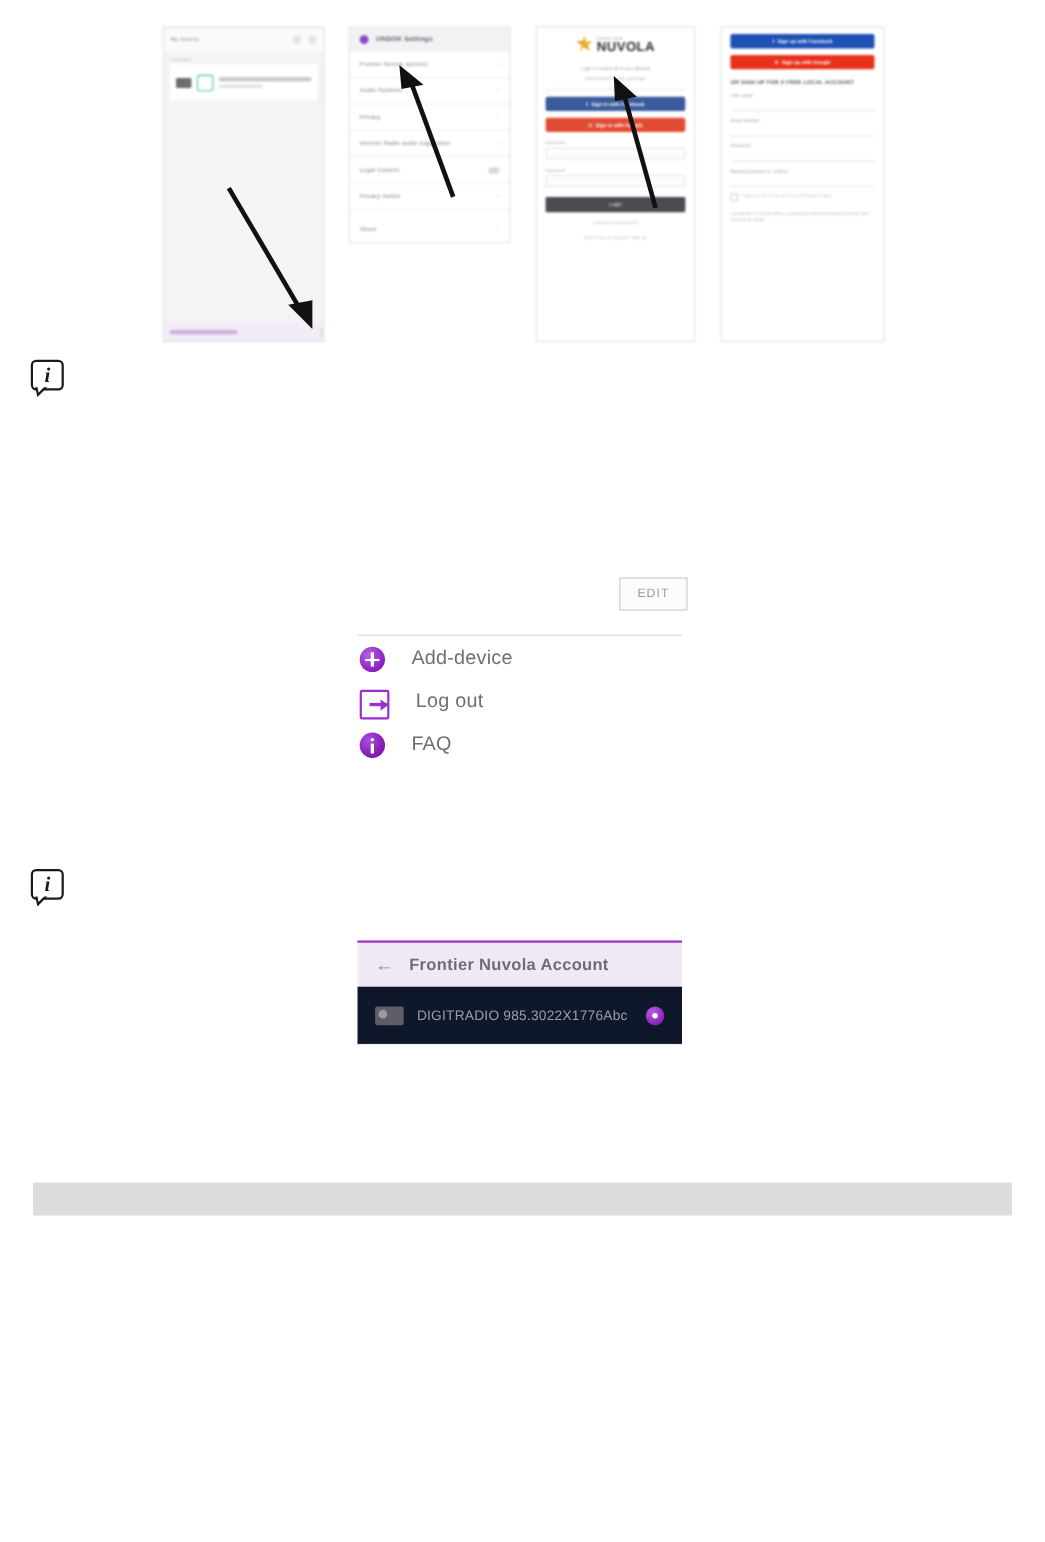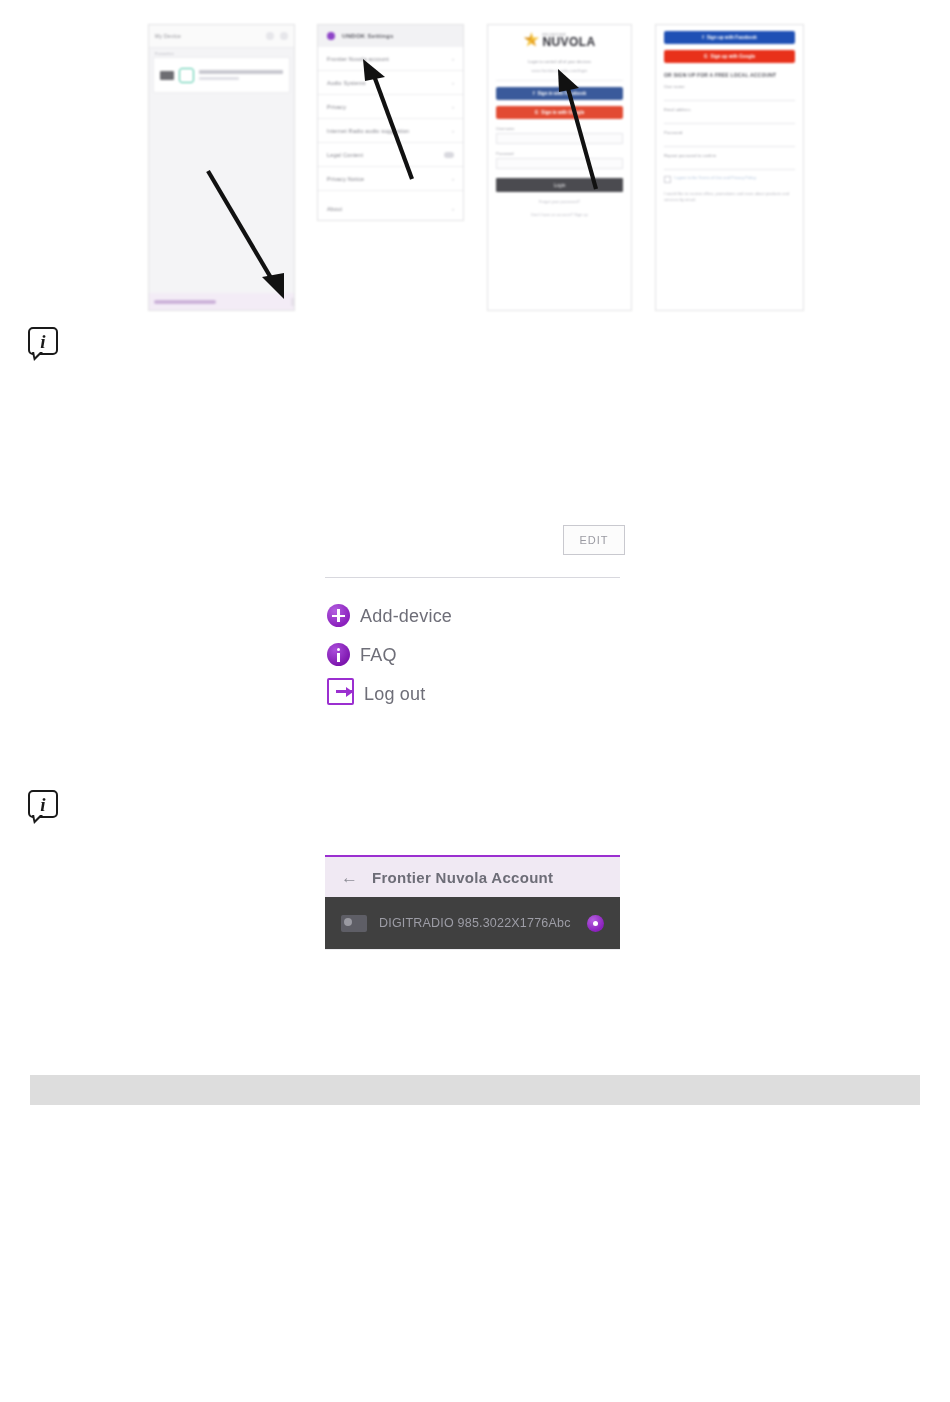--- a/index.html
+++ b/index.html
@@ -110,21 +110,21 @@
                  font-weight:bold;font-size:19px;color:#1a1a1a;line-height:1;}
 
   
   .menu-block{position:absolute;left:325px;top:525px;width:300px;}
   .edit-btn{position:absolute;right:0;top:0;width:60px;height:28px;
             border:1px solid #c9c9cf;background:#fcfcfc;
             display:flex;align-items:center;justify-content:center;
             font-size:11px;color:#9a9aa2;letter-spacing:1px;filter:blur(.6px);}
   .menu-rule{position:absolute;left:0;top:52px;width:295px;height:1px;background:#d8d8de;}
   .menu-list{position:absolute;left:2px;top:63px;width:298px;}
-  .menu-item{display:flex;align-items:flex-end;gap:10px;height:39px;filter:blur(.65px);}
+  .menu-item{display:flex;align-items:flex-start;gap:24px;height:39px;filter:blur(.65px);}
   .menu-item .lbl{font-size:18px;color:#6e6e78;letter-spacing:.2px;}
   .mi-ico{width:23px;height:23px;flex:none;position:relative;}
   .ico-plus{border-radius:50%;background:radial-gradient(circle at 35% 30%,#b35fe0,#8b20bd 70%);}
   .ico-plus:before,.ico-plus:after{content:"";position:absolute;background:#fff;}
   .ico-plus:before{left:5px;top:10.5px;width:13px;height:2.6px;}
   .ico-plus:after{left:10.2px;top:5px;width:2.6px;height:13px;}
   .ico-dev{border:2.4px solid #9b2fd0;border-radius:3px;background:#fff;}
   .ico-dev:before{content:"";position:absolute;left:6.5px;top:3px;width:5.5px;height:5.5px;
                   border-radius:50%;background:#b45fe0;}
   .ico-dev:after{content:"";position:absolute;left:3.5px;top:11px;width:12px;height:6px;
@@ -138,21 +138,21 @@
   .ico-out:after{content:"";position:absolute;left:17px;top:6.5px;width:0;height:0;
                  border-top:5px solid transparent;border-bottom:5px solid transparent;
                  border-left:7px solid #9b2fd0;}
 
   
   .acct{position:absolute;left:325px;top:855px;width:295px;filter:blur(.7px);}
   .acct-head{height:40px;background:#f0e9f3;border-top:2px solid #9b2fd0;
              display:flex;align-items:center;gap:14px;padding:0 16px;}
   .acct-back{font-size:17px;color:#8d8d96;line-height:1;}
   .acct-title{font-size:15px;color:#6d6d77;font-weight:bold;letter-spacing:.3px;}
-  .acct-row{height:52px;background:#404040;border-bottom:1px solid #ededf0;
+  .acct-row{height:52px;background:#0f172a;border-bottom:1px solid #ededf0;
             display:flex;align-items:center;gap:12px;padding:0 16px;}
   .acct-radio{width:26px;height:17px;background:#5e5e66;border-radius:2px;flex:none;position:relative;}
   .acct-radio:after{content:"";position:absolute;left:3px;top:3px;width:8px;height:8px;
                     border-radius:50%;background:#9a9aa2;}
   .acct-name{font-size:12.5px;color:#9d9da6;letter-spacing:.2px;}
   .acct-gear{margin-left:auto;width:17px;height:17px;border-radius:50%;
              background:radial-gradient(circle at 35% 30%,#b45fe0,#8b20bd 70%);position:relative;}
   .acct-gear:after{content:"";position:absolute;left:6px;top:6px;width:5px;height:5px;
                    border-radius:50%;background:#fff;}
 
@@ -308,26 +308,26 @@
     <div class="edit-btn">
       <span>EDIT</span>
     </div>
     <div class="menu-rule"></div>
     <div class="menu-list">
       <div class="menu-item">
         <span class="mi-ico ico-plus"></span>
         <span class="lbl">Add-device</span>
       </div>
       <div class="menu-item">
+        <span class="mi-ico ico-out"></span>
+        <span class="lbl">Log out</span>
+      </div>
+      <div class="menu-item">
         <span class="mi-ico ico-info"></span>
         <span class="lbl">FAQ</span>
-      </div>
-      <div class="menu-item">
-        <span class="mi-ico ico-out"></span>
-        <span class="lbl">Log out</span>
       </div>
     </div>
   </div>
 
   <div class="info-ico" style="left:28px;top:790px">
     <span class="bx"></span>
     <span class="tail"></span>
     <span class="tail2"></span>
     <span class="ltr">i</span>
   </div>

